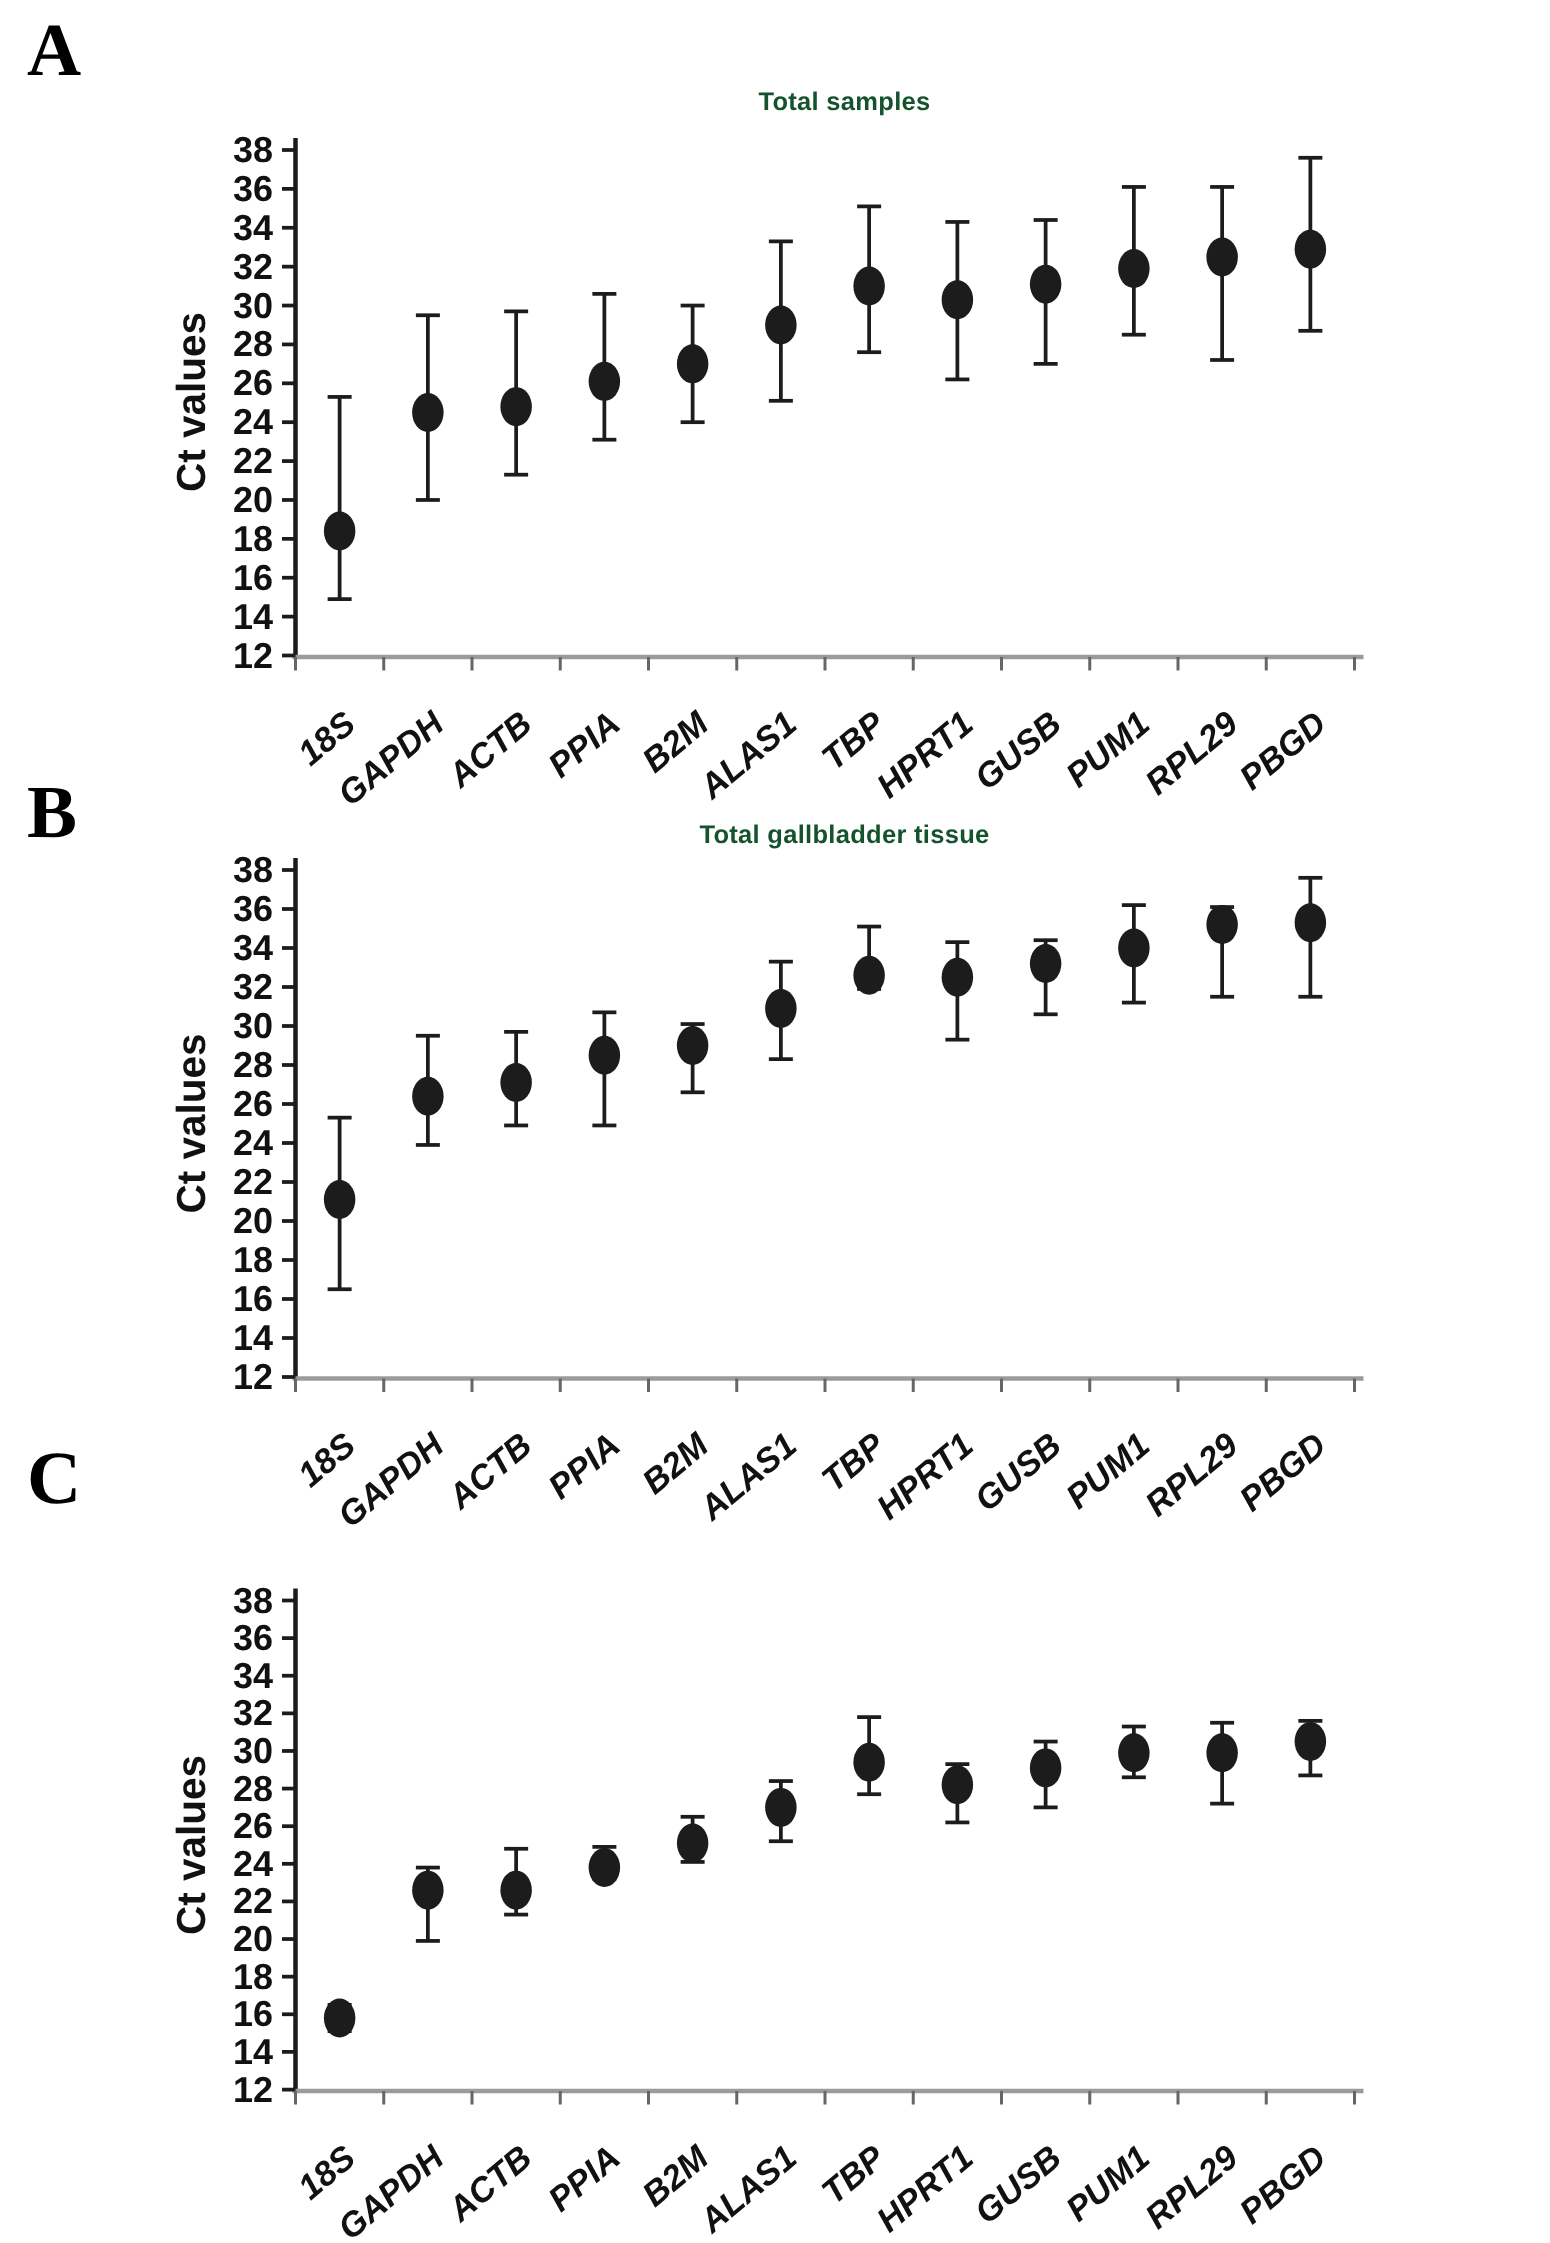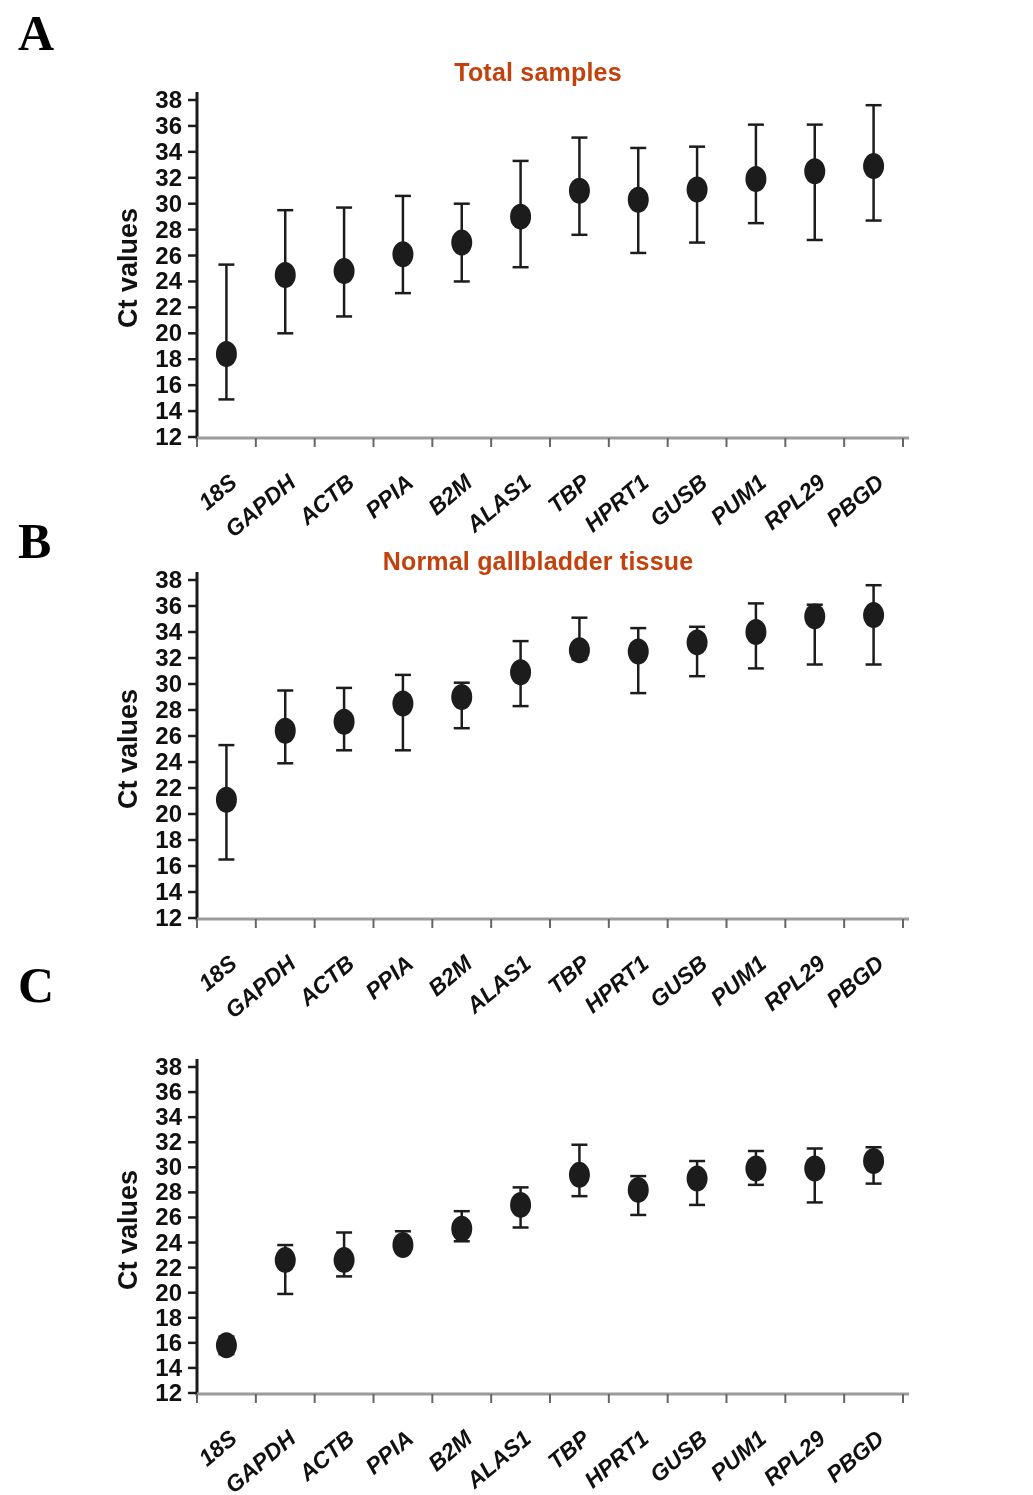--- a/index.html
+++ b/index.html
@@ -17,26 +17,26 @@
     position: absolute;
     left: 18px;
     font-family: "Liberation Serif", serif;
     font-weight: bold;
     font-size: 50px;
     color: #000000;
     line-height: 1;
   }
   .panel-title {
     position: absolute;
-    left: 184px;
+    left: 209px;
     width: 708px;
     text-align: center;
     font-weight: bold;
-    font-size: 25px;
-    color: #c2410c;
+    font-size: 17px;
+    color: #14532d;
     letter-spacing: 0.2px;
   }
   .y-axis-title {
     position: absolute;
     left: 128px;
     transform: translate(-50%, -50%) rotate(-90deg);
     font-weight: bold;
     font-size: 27px;
     color: #111111;
     white-space: nowrap;
@@ -435,19 +435,19 @@
         <ellipse cx="873.5833333333334" cy="1161.0384615384614" rx="10.5" ry="13" fill="#1c1c1c"></ellipse>
         <text transform="translate(885.5833333333334 1441) rotate(-40)" text-anchor="end" fill="#111111" font-size="23" font-weight="bold" font-style="italic">PBGD</text>
       </g>
     </svg>
 
   <div class="panel-letter" style="top:8px">A</div>
   <div class="panel-letter" style="top:516px">B</div>
   <div class="panel-letter" style="top:960px">C</div>
 
   <div class="panel-title" style="top:58px">Total samples</div>
-  <div class="panel-title" style="top:547px">Normal gallbladder tissue</div>
+  <div class="panel-title" style="top:547px">Total gallbladder tissue</div>
 
   <div class="y-axis-title" style="top:268px">Ct values</div>
   <div class="y-axis-title" style="top:749px">Ct values</div>
   <div class="y-axis-title" style="top:1230px">Ct values</div>
 
 </div>
 
 </body></html>

